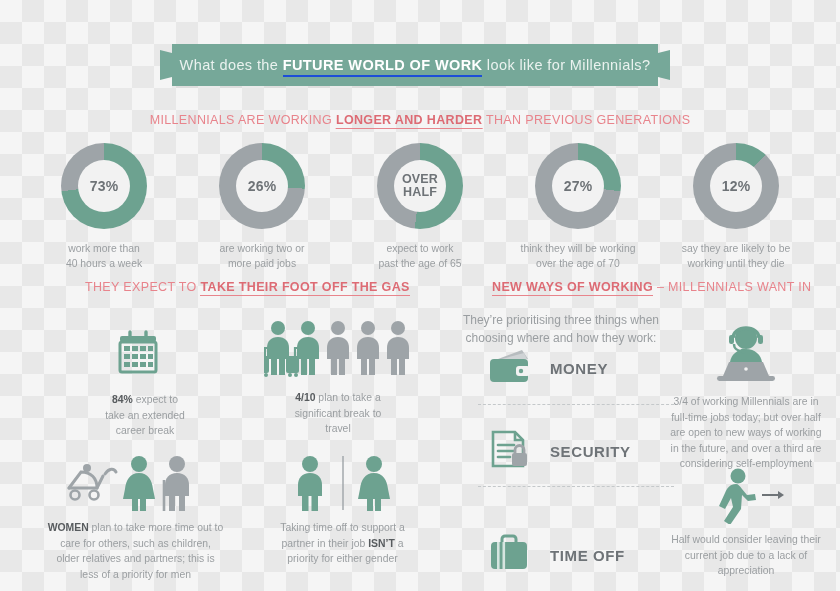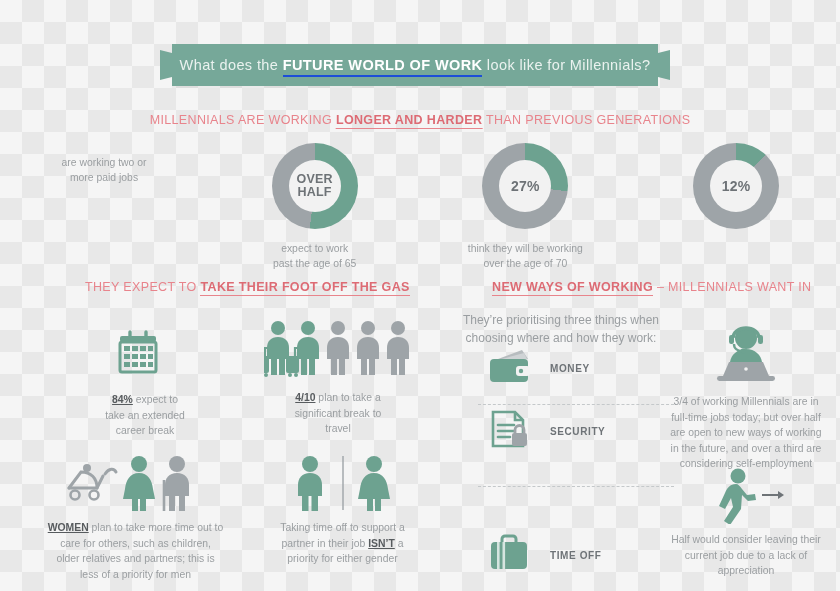--- a/index.html
+++ b/index.html
@@ -56,49 +56,62 @@
   }
   .donut .val{font-size:14px;font-weight:bold;color:#6e7377;line-height:1.05;letter-spacing:.2px;}
   .donut .val.two{font-size:12.5px;}
   .donut-cap{
     margin-top:12px;font-size:10.4px;line-height:1.45;text-align:center;color:#9a9ea1;
   }
 
   
   .block{position:absolute;text-align:center;}
   .cap{font-size:10.4px;line-height:1.5;color:#9a9ea1;}
-  .cap b{color:#575b5e;font-weight:bold;text-decoration:underline;}
+  .cap b{color:#575b5e;font-weight:bold;}
   .icon-wrap{display:flex;align-items:flex-end;justify-content:center;}
 
   
   #prio-intro{position:absolute;left:458px;top:311px;width:206px;
     font-size:12px;line-height:1.5;color:#9a9ea1;text-align:center;}
   .prio-row{position:absolute;left:488px;width:180px;height:46px;
     display:flex;align-items:center;gap:16px;}
-  .prio-label{font-size:10px;font-weight:bold;color:#6e7377;letter-spacing:.6px;}
+  .prio-label{font-size:15px;font-weight:bold;color:#6e7377;letter-spacing:.6px;}
   .dash{position:absolute;left:478px;width:196px;height:0;
     border-top:1px dashed #c4c8ca;}
 </style>
 </head>
 <body>
 
 <div class="stage">
 
   <div class="banner">
     <div class="banner-text">
       <span>What does the </span><b>FUTURE WORLD OF WORK</b><span> look like for Millennials?</span>
     </div>
   </div>
 
   <div class="sec-head" id="head-longer">
     <span>MILLENNIALS ARE WORKING </span><b>LONGER AND HARDER</b><span> THAN PREVIOUS GENERATIONS</span>
   </div>
 
   <div class="donut-row" id="donut-row">
       <div class="donut-cell">
+        <div class="donut" style="background: conic-gradient(rgb(109, 162, 144) 0deg, rgb(109, 162, 144) 262.8deg, rgb(158, 164, 168) 262.8deg, rgb(158, 164, 168) 360deg);">
+          <div class="hole">
+            <div class="val">73%</div>
+          </div>
+        </div>
+        <div class="donut-cap">work more than<br>40 hours a week</div>
+      </div>
+      <div class="donut-cell">
+        <div class="donut" style="background: conic-gradient(rgb(109, 162, 144) 0deg, rgb(109, 162, 144) 93.6deg, rgb(158, 164, 168) 93.6deg, rgb(158, 164, 168) 360deg);">
+          <div class="hole">
+            <div class="val">26%</div>
+          </div>
+        </div>
         <div class="donut-cap">are working two or<br>more paid jobs</div>
       </div>
       <div class="donut-cell">
         <div class="donut" style="background: conic-gradient(rgb(109, 162, 144) 0deg, rgb(109, 162, 144) 187.2deg, rgb(158, 164, 168) 187.2deg, rgb(158, 164, 168) 360deg);">
           <div class="hole">
             <div class="val two">OVER<br>HALF</div>
           </div>
         </div>
         <div class="donut-cap">expect to work<br>past the age of 65</div>
       </div>
@@ -109,20 +122,21 @@
           </div>
         </div>
         <div class="donut-cap">think they will be working<br>over the age of 70</div>
       </div>
       <div class="donut-cell">
         <div class="donut" style="background: conic-gradient(rgb(109, 162, 144) 0deg, rgb(109, 162, 144) 43.2deg, rgb(158, 164, 168) 43.2deg, rgb(158, 164, 168) 360deg);">
           <div class="hole">
             <div class="val">12%</div>
           </div>
         </div>
+        <div class="donut-cap">say they are likely to be<br>working until they die</div>
       </div>
     </div>
 
   <div class="sec-head" id="head-gas">
     <span>THEY EXPECT TO </span><b>TAKE THEIR FOOT OFF THE GAS</b>
   </div>
   <div class="sec-head" id="head-newways">
     <b>NEW WAYS OF WORKING</b><span> – MILLENNIALS WANT IN</span>
   </div>
 
@@ -263,21 +277,21 @@
         <path d="M14 12 L36 6 L39 12 Z" fill="#cfd3d5"></path>
         <rect x="2" y="12" width="38" height="23" rx="4" fill="#6da290"></rect>
         <rect x="28" y="19" width="14" height="10" rx="3" fill="#f2f2f2"></rect>
         <circle cx="33" cy="24" r="2.2" fill="#6da290"></circle>
       </svg>
     </span>
     <span class="prio-label">MONEY</span>
   </div>
   <div class="dash" style="top:404px;"></div>
 
-  <div class="prio-row" style="top:408px;">
+  <div class="prio-row" style="top:428px;">
     <span>
       <svg width="46" height="40" viewBox="0 0 46 40">
         <path d="M5 3h22l8 8v26H5z" fill="none" stroke="#6da290" stroke-width="2.6"></path>
         <path d="M27 3v8h8" fill="none" stroke="#6da290" stroke-width="2.6"></path>
         <g stroke="#6da290" stroke-width="2.6" stroke-linecap="round">
           <path d="M10 16h16"></path>
             <path d="M10 22h16"></path>
             <path d="M10 28h12"></path>
         </g>
         <path d="M27 24v-3a4.5 4.5 0 1 1 9 0v3" fill="none" stroke="#9ea4a8" stroke-width="2.8"></path>

